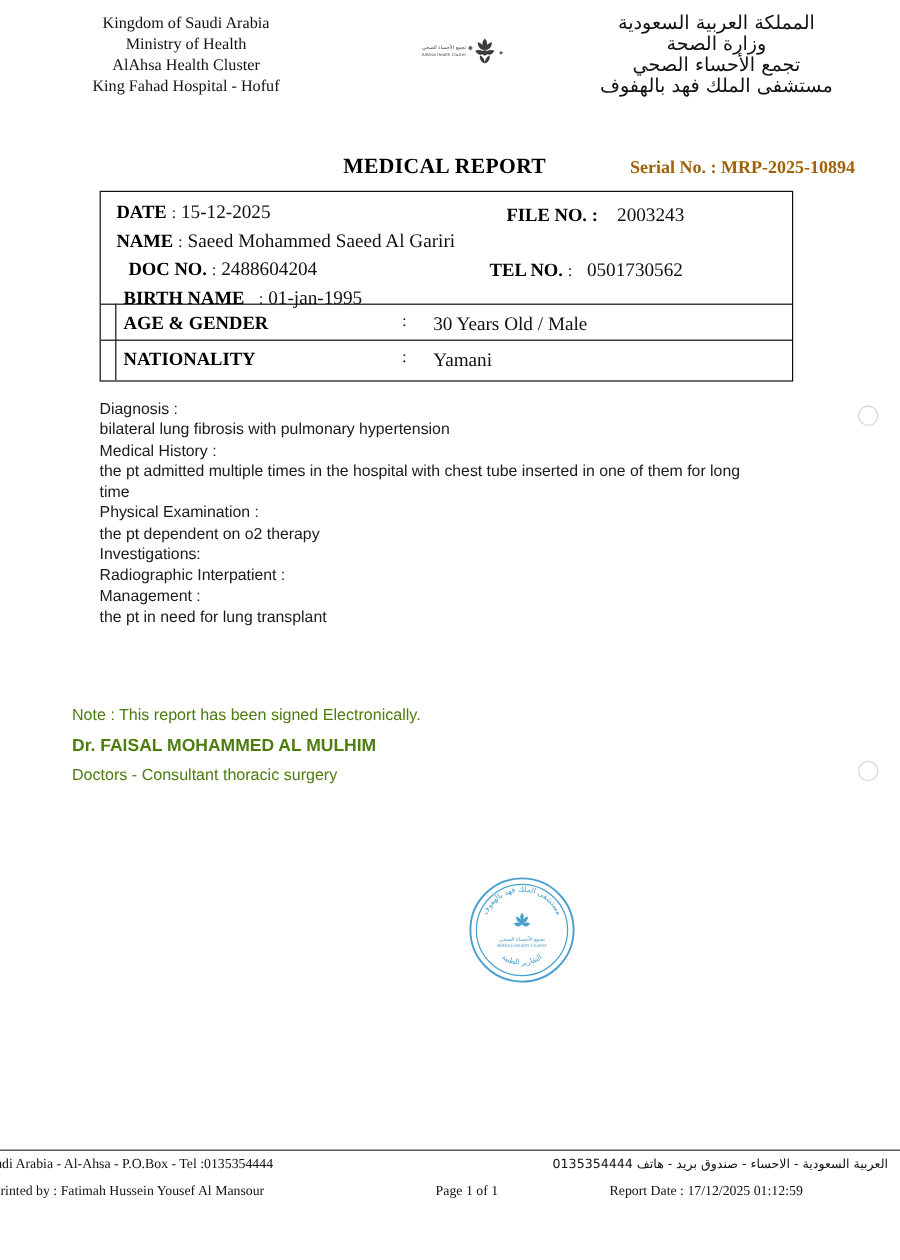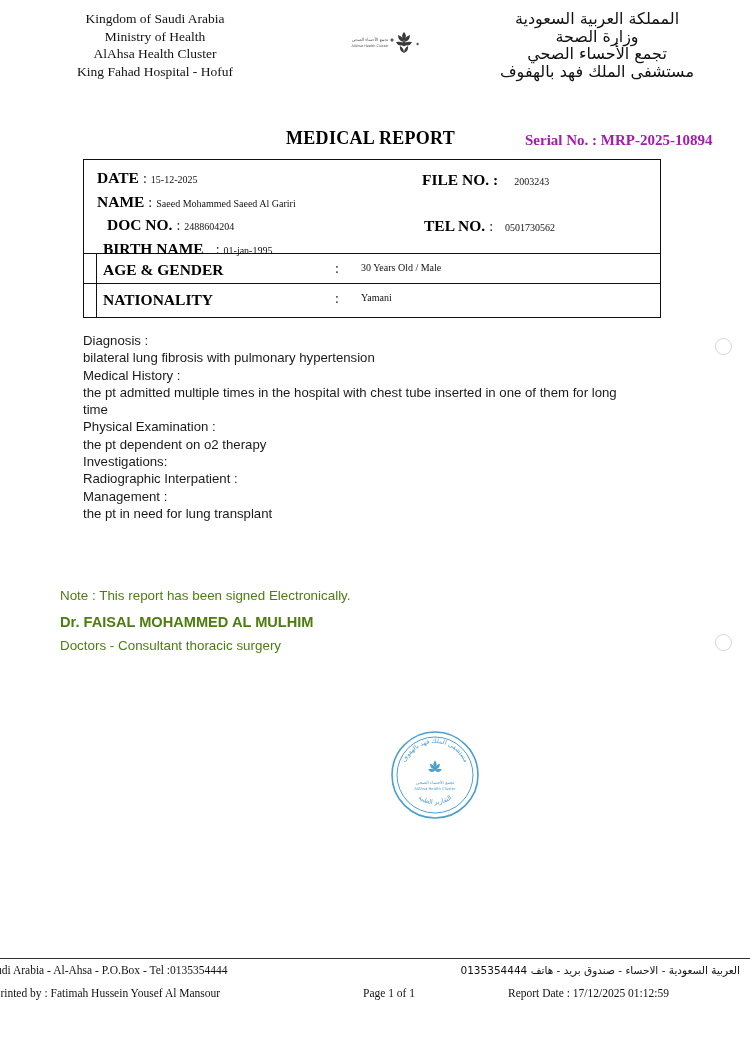--- a/index.html
+++ b/index.html
@@ -74,21 +74,21 @@
     letter-spacing: .3px;
     color: #000;
   }
   .serial {
     position: absolute;
     left: 525px;
     top: 4px;
     font-family: "Liberation Serif", serif;
     font-weight: bold;
     font-size: 15px;
-    color: #a21caf;
+    color: #a16207;
     white-space: nowrap;
   }
 
   
   .info-box {
     position: absolute;
     left: 83px;
     top: 159px;
     width: 578px;
     height: 159px;
@@ -116,31 +116,31 @@
     position: absolute;
     font-family: "Liberation Serif", serif;
     white-space: nowrap;
   }
   .lbl {
     font-weight: bold;
     font-size: 15.5px;
     color: #000;
   }
   .val {
-    font-size: 10px;
+    font-size: 16px;
     color: #111;
   }
   .colon { font-size: 14px; }
 
   
   .f-date    { left: 13px;  top: 9px; }
   .f-file    { left: 338px; top: 11px; }
   .f-name    { left: 13px;  top: 33px; text-align: center; }
   .f-doc     { left: 23px;  top: 56px; }
-  .f-tel     { left: 340px; top: 57px; }
+  .f-tel     { left: 324px; top: 57px; }
   .f-birth   { left: 19px;  top: 80px; }
   .f-age     { left: 19px;  top: 101px; }
   .f-nat     { left: 19px;  top: 131px; }
 
   .f-age .colon, .f-nat .colon { position:absolute; left: 232px; top: 0; }
   .f-age .val, .f-nat .val { position:absolute; left: 258px; top: 1px; }
 
   
   .body-text {
     position: absolute;

